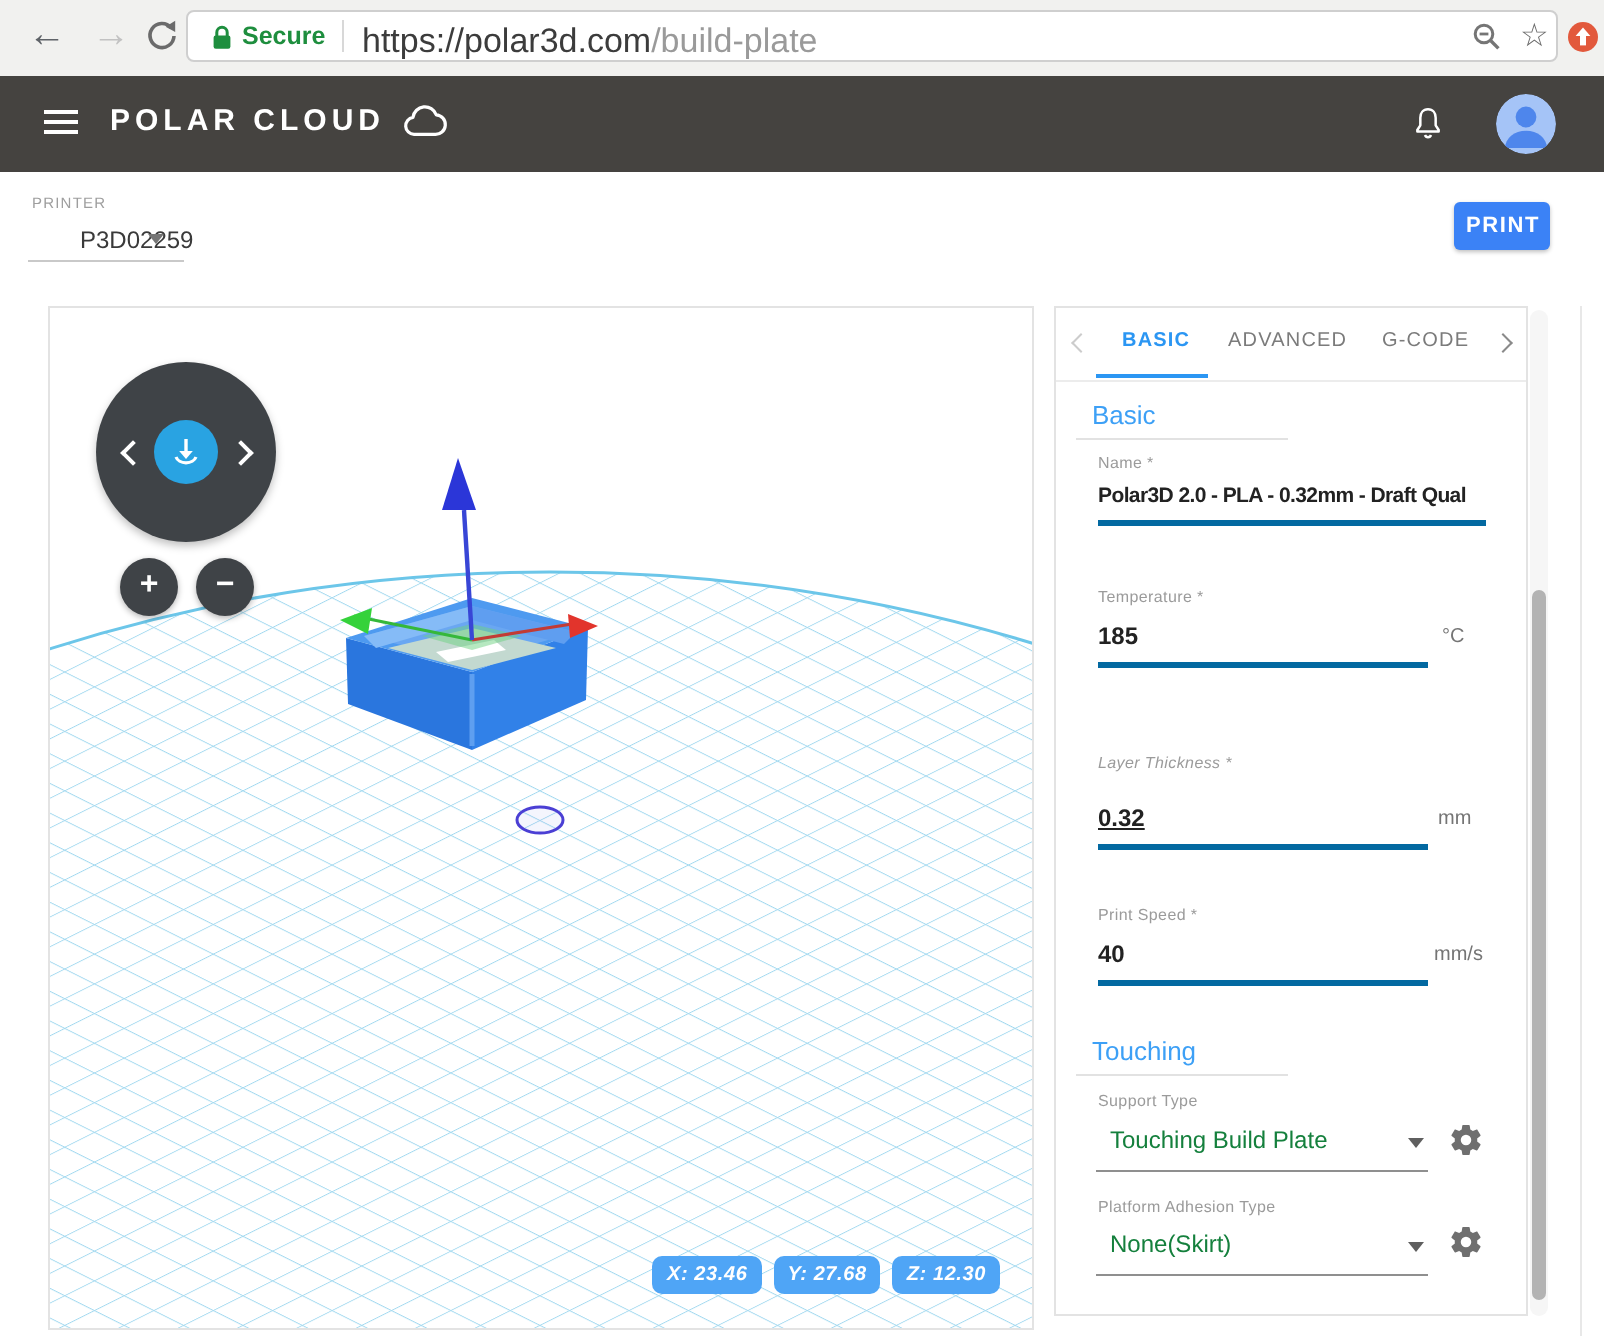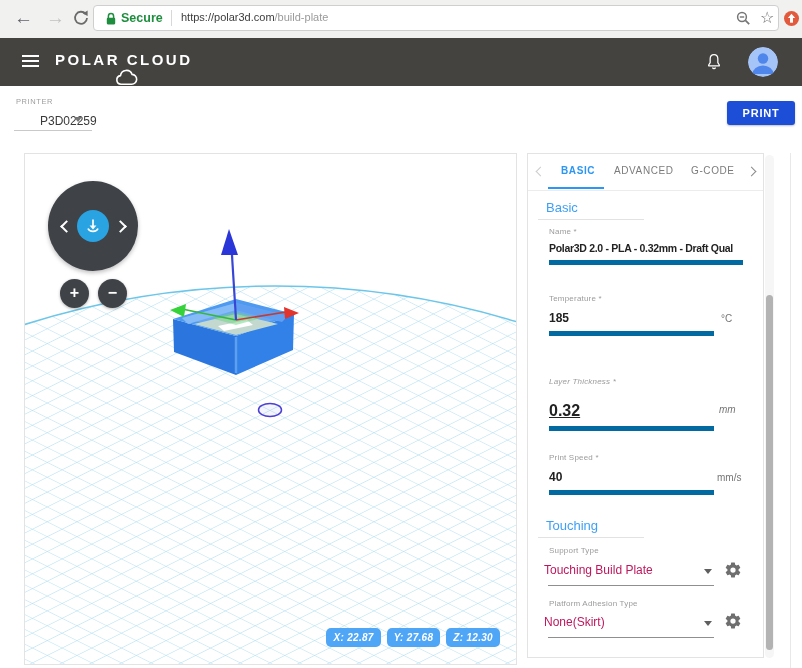--- a/index.html
+++ b/index.html
@@ -9,44 +9,44 @@
   
   .chrome{position:absolute;left:0;top:0;width:802px;height:38px;background:#f1f1ef;border-bottom:1px solid #d6d6d4;}
   .nav-glyph{position:absolute;top:5px;font-size:19px;line-height:26px;}
   .back{left:14px;color:#5f6368;}
   .fwd{left:46px;color:#c2c2c2;}
   .refresh-svg{position:absolute;left:72px;top:9px;}
   .url-bar{position:absolute;left:93px;top:5px;width:686px;height:26px;background:#fff;border:1px solid #cfcfcf;border-radius:4px;box-sizing:border-box;}
   .lock-svg{position:absolute;left:11px;top:6px;}
   .secure-txt{position:absolute;left:27px;top:5px;font-size:12.5px;color:#1e8e3e;font-weight:bold;}
   .url-divider{position:absolute;left:77px;top:4px;width:1px;height:16px;background:#d8d8d8;}
-  .url-text{position:absolute;left:87px;top:5px;font-size:11px;white-space:nowrap;}
+  .url-text{position:absolute;left:87px;top:5px;font-size:17px;white-space:nowrap;}
   .url-host{color:#3c3c3c;}
   .url-path{color:#9a9a9a;}
   .zoom-ind{position:absolute;left:642px;top:5px;}
   .star{position:absolute;left:666px;top:2px;font-size:16px;color:#6b6b6b;}
   .ext-badge{position:absolute;left:784px;top:11px;width:15px;height:15px;border-radius:50%;background:#e2593c;}
 
   
   .appbar{position:absolute;left:0;top:38px;width:802px;height:48px;background:#454340;}
   .hamburger{position:absolute;left:22px;top:17px;width:17px;height:14px;cursor:pointer;}
   .hamburger div{height:2px;background:#fff;margin-bottom:3px;}
-  .logo-wrap{position:absolute;left:55px;top:13px;display:flex;align-items:center;flex-direction:column;}
+  .logo-wrap{position:absolute;left:55px;top:13px;display:flex;align-items:center;}
   .logo-text{color:#fff;font-size:15px;font-weight:bold;letter-spacing:2.5px;}
   .logo-cloud{margin-left:7px;}
   .bell{position:absolute;left:704px;top:13px;}
   .avatar{position:absolute;left:748px;top:9px;width:30px;height:30px;border-radius:50%;overflow:hidden;}
 
   
   .printer-label{position:absolute;left:16px;top:97px;font-size:7.5px;letter-spacing:.6px;color:#9e9e9e;}
   .printer-select{position:absolute;left:16px;top:111px;width:74px;height:19px;cursor:pointer;}
   .printer-value{font-size:12px;color:#3a3a3a;margin-left:24px;}
   .printer-caret{position:absolute;left:58px;top:6px;width:0;height:0;border-left:4px solid transparent;border-right:4px solid transparent;border-top:5px solid #757575;}
   .printer-underline{position:absolute;left:14px;top:130px;width:78px;height:1px;background:#c9c9c9;}
-  .print-btn{position:absolute;left:727px;top:101px;width:68px;height:24px;background:#1d4ed8;border:none;border-radius:3px;
+  .print-btn{position:absolute;left:727px;top:101px;width:48px;height:24px;background:#3b82f6;border:none;border-radius:3px;
     color:#fff;font-size:11px;font-weight:bold;letter-spacing:.8px;font-family:"Liberation Sans",sans-serif;
     box-shadow:0 1px 2px rgba(0,0,0,.25);cursor:pointer;}
 
   .edge-line{position:absolute;left:790px;top:153px;width:1px;height:515px;background:#e8e8e8;}
 
   
   .viewport{position:absolute;left:24px;top:153px;width:493px;height:512px;background:#fff;border:1px solid #e3e3e3;box-sizing:border-box;overflow:hidden;}
   .scene{position:absolute;left:0;top:0;}
   .navpad{position:absolute;left:23px;top:27px;width:90px;height:90px;border-radius:50%;background:#3f4347;box-shadow:0 2px 4px rgba(0,0,0,.25);}
   .navpad-center{position:absolute;left:29px;top:29px;width:32px;height:32px;border-radius:50%;background:#29a3e2;cursor:pointer;display:flex;align-items:center;justify-content:center;}
@@ -69,24 +69,24 @@
   .tab-advanced{left:86px;color:#7b7b7b;}
   .tab-gcode{left:163px;color:#7b7b7b;}
   .tab-underline{position:absolute;left:20px;top:33px;width:56px;height:2px;background:#2b96f3;}
   .tab-chev{width:6px;height:6px;border-width:1.5px;position:absolute;top:14px;}
   .tab-chev-l{left:9px;border-color:#cccccc;transform:rotate(-135deg);border-style:solid none none solid;border-top:1.5px solid #ccc;border-right:1.5px solid #ccc;border-bottom:none;border-left:none;}
   .tab-chev-r{left:220px;border-top:1.5px solid #8a8a8a;border-right:1.5px solid #8a8a8a;transform:rotate(45deg);}
 
   .sec-head{position:absolute;left:18px;font-size:13px;color:#3da0f6;}
   .sec-divider{position:absolute;left:10px;width:106px;height:1px;background:#e2e2e2;}
   .fld-label{position:absolute;left:21px;font-size:8px;color:#9b9b9b;letter-spacing:.2px;text-align:right;}
-  .fld-input{position:absolute;left:21px;border:none;border-bottom:5px solid #0369a1;background:transparent;
+  .fld-input{position:absolute;left:21px;border:none;border-bottom:3px solid #0369a1;background:transparent;
     font-family:"Liberation Sans",sans-serif;font-weight:bold;color:#222;padding:0 0 6px 0;outline:none;}
   .fld-unit{position:absolute;font-size:10px;color:#757575;}
-  .dd-value{position:absolute;left:16px;font-size:12px;color:#be185d;cursor:pointer;}
+  .dd-value{position:absolute;left:27px;font-size:12px;color:#15803d;cursor:pointer;}
   .dd-caret{position:absolute;width:0;height:0;border-left:4.5px solid transparent;border-right:4.5px solid transparent;border-top:5px solid #5f5f5f;cursor:pointer;}
   .dd-underline{position:absolute;left:20px;width:166px;height:1px;background:#8f8f8f;}
   .gear{position:absolute;left:196px;cursor:pointer;}
 
   .scrollbar-track{position:absolute;left:765px;top:155px;width:9px;height:503px;background:#f6f6f6;border-radius:5px;}
   .scrollbar-thumb{position:absolute;left:1px;top:140px;width:7px;height:355px;background:#b3b3b3;border-radius:4px;cursor:pointer;}
 </style>
 </head>
 <body>
 
@@ -203,21 +203,21 @@
           <line x1="9" y1="2.5" x2="9" y2="9.5" stroke="#fff" stroke-width="1.7"></line>
           <polygon points="9,12.5 5.6,8.5 12.4,8.5" fill="#fff"></polygon>
           <path d="M4 11.5a5.2 4 0 0 0 10 0" fill="none" stroke="#fff" stroke-width="1.6"></path>
         </svg>
       </div>
     </div>
     <div class="zoom-btn zoom-plus">+</div>
     <div class="zoom-btn zoom-minus">−</div>
 
     <div class="coord-row">
-      <span class="coord-badge">X: 22.87</span>
+      <span class="coord-badge">X: 23.46</span>
       <span class="coord-badge">Y: 27.68</span>
       <span class="coord-badge">Z: 12.30</span>
     </div>
   </div>
 
   <div class="panel">
     <div class="tabs">
       <span class="chev tab-chev tab-chev-l"></span>
       <span class="tab tab-basic">BASIC</span>
       <span class="tab tab-advanced">ADVANCED</span>
@@ -230,22 +230,22 @@
     <div class="sec-divider" style="top:65px;"></div>
 
     <div class="fld-label" style="top:73px;">Name *</div>
     <input class="fld-input" style="top: 88px; width: 194px; font-size: 10.5px; letter-spacing: -0.3px;" value="Polar3D 2.0 - PLA - 0.32mm - Draft Qual">
 
     <div class="fld-label" style="top:140px;">Temperature *</div>
     <input class="fld-input" style="top: 157px; width: 165px; font-size: 12px;" value="185">
     <div class="fld-unit" style="left:193px;top:159px;">°C</div>
 
     <div class="fld-label" style="top:223px;font-style:italic;">Layer Thickness *</div>
-    <input class="fld-input" style="top: 248px; width: 165px; font-size: 16px; text-decoration: underline;" value="0.32">
-    <div class="fld-unit" style="left:191px;top:250px;font-style:italic;">mm</div>
+    <input class="fld-input" style="top: 248px; width: 165px; font-size: 12px; text-decoration: underline;" value="0.32">
+    <div class="fld-unit" style="left:191px;top:250px;">mm</div>
 
     <div class="fld-label" style="top:299px;">Print Speed *</div>
     <input class="fld-input" style="top: 316px; width: 165px; font-size: 12px;" value="40">
     <div class="fld-unit" style="left:189px;top:318px;">mm/s</div>
 
     <div class="sec-head" style="top:364px;">Touching</div>
     <div class="sec-divider" style="top:383px;"></div>
 
     <div class="fld-label" style="top:392px;">Support Type</div>
     <div class="dd-value" style="top:409px;">Touching Build Plate</div>

